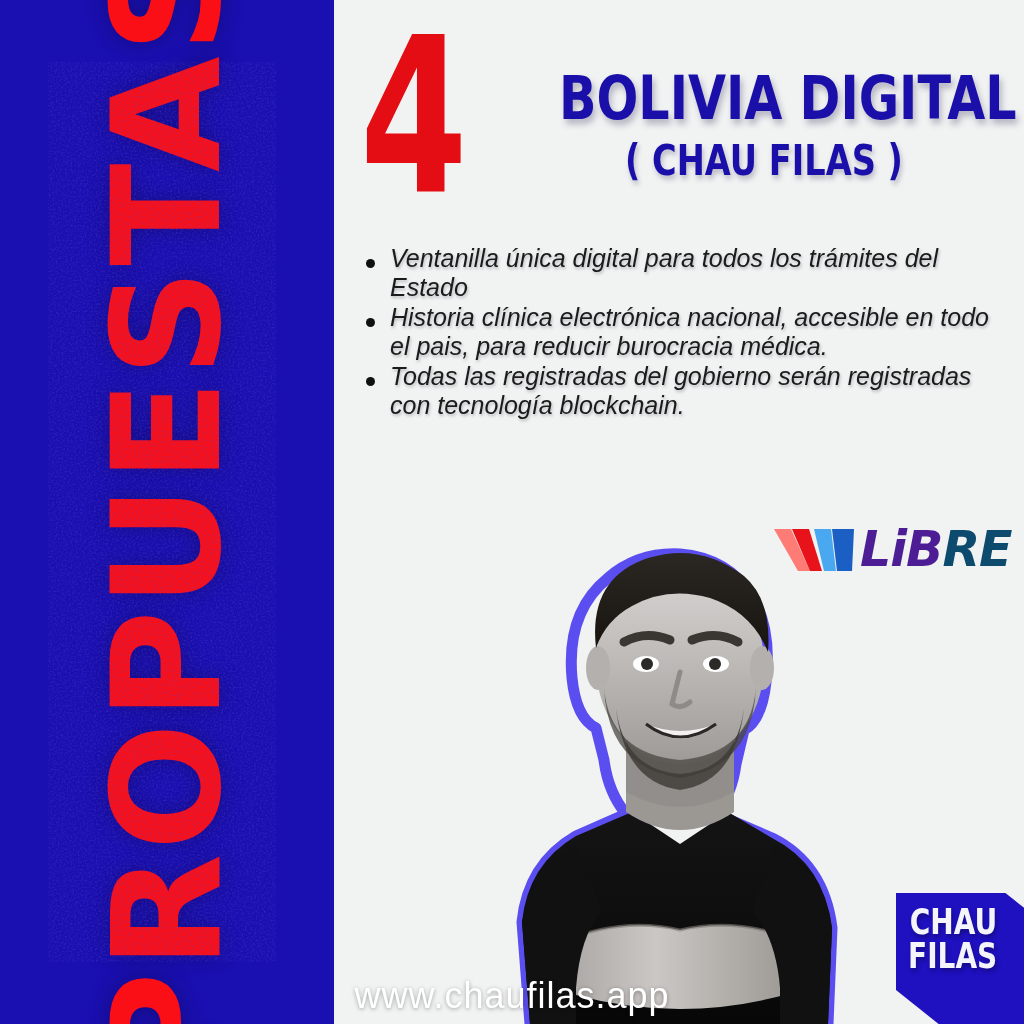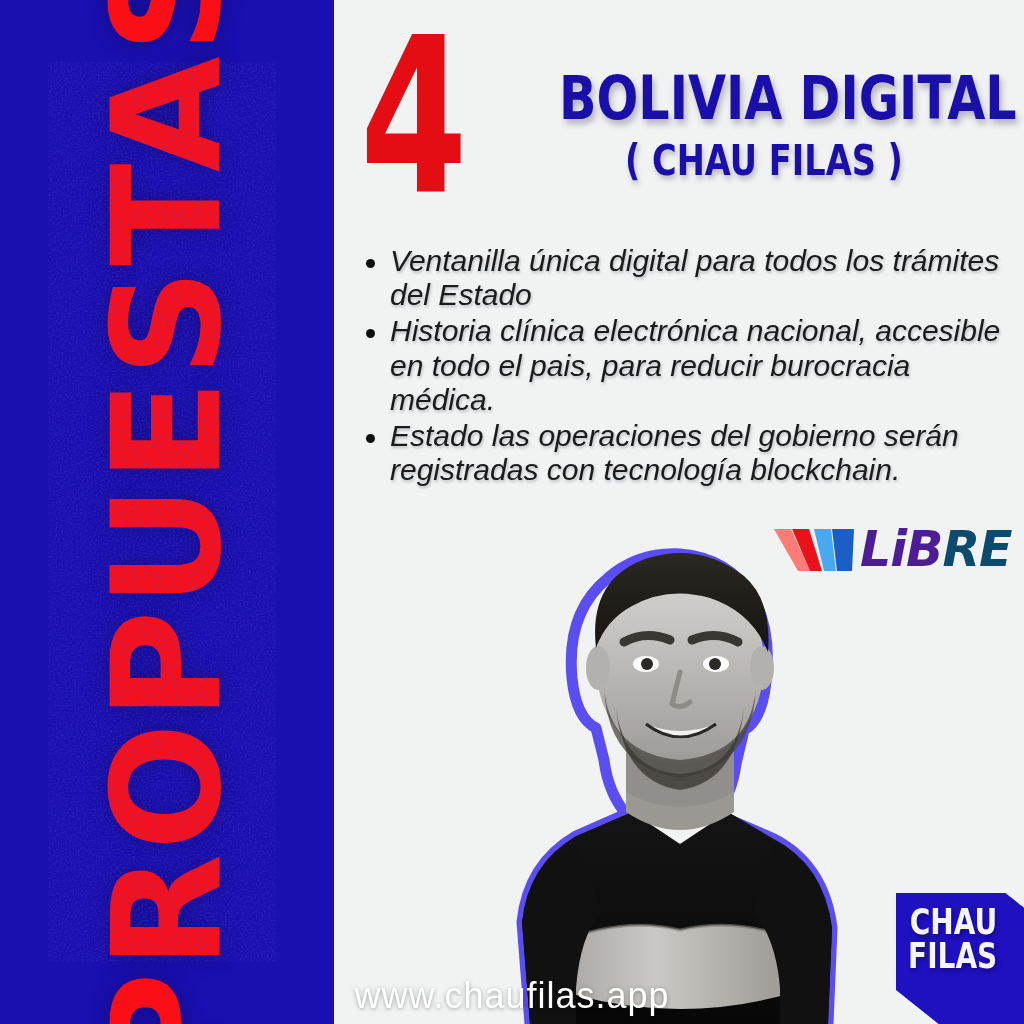--- a/index.html
+++ b/index.html
@@ -136,21 +136,21 @@
     list-style: none;
   }
 
   .bullets li {
     position: relative;
     padding-left: 34px;
     margin-bottom: 2px;
     font-family: "Liberation Sans", sans-serif;
     font-style: italic;
     font-weight: 400;
-    font-size: 30px;
+    font-size: 25px;
     line-height: 1.14;
     color: #1b1b1b;
     text-shadow: 1px 2px 3px rgba(120,120,130,0.45);
   }
 
   .bullets li::before {
     content: "";
     position: absolute;
     left: 10px;
     top: 15px;
@@ -286,21 +286,21 @@
 
       <div class="title-block">
         <div class="main-title">BOLIVIA DIGITAL</div>
         <div class="sub-title">( CHAU FILAS  )</div>
       </div>
     </div>
 
     <ul class="bullets">
       <li>Ventanilla única digital para todos los trámites del Estado</li>
       <li>Historia clínica electrónica nacional, accesible en todo el pais, para reducir burocracia médica.</li>
-      <li>Estado las operaciones del gobierno serán registradas con tecnología blockchain.</li>
+      <li>Todas las registradas del gobierno serán registradas con tecnología blockchain.</li>
     </ul>
 
   </div>
 
   <div class="portrait-wrap">
     <svg class="portrait-svg" viewBox="0 0 520 532" aria-hidden="true">
       <defs>
         <linearGradient id="skin" x1="0" y1="0" x2="0" y2="1">
           <stop offset="0%" stop-color="#d8d6d4"></stop>
           <stop offset="55%" stop-color="#b9b6b3"></stop>

